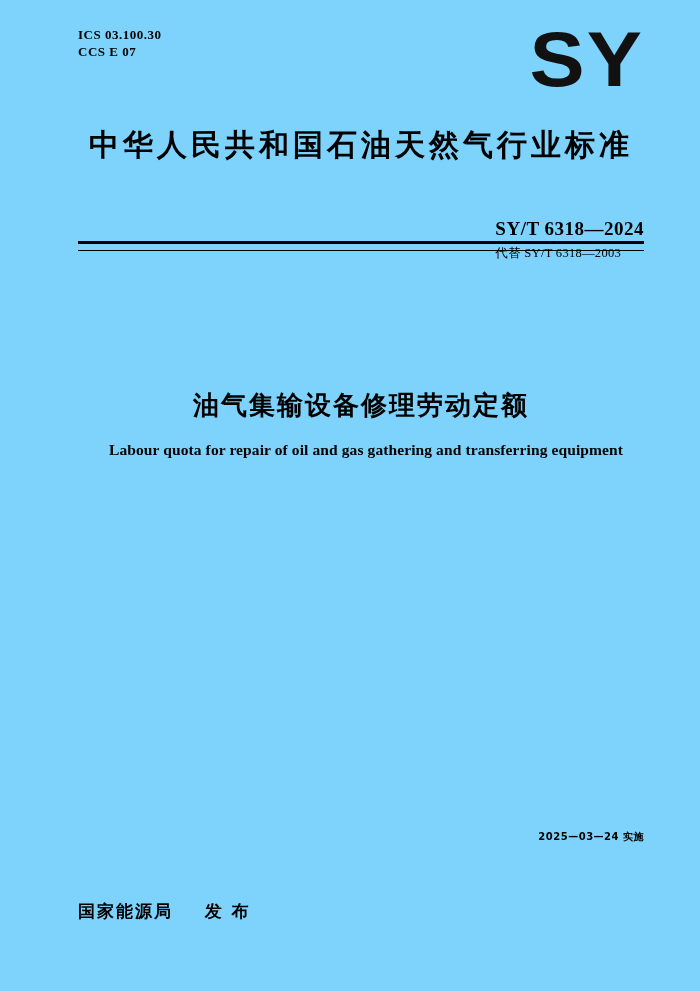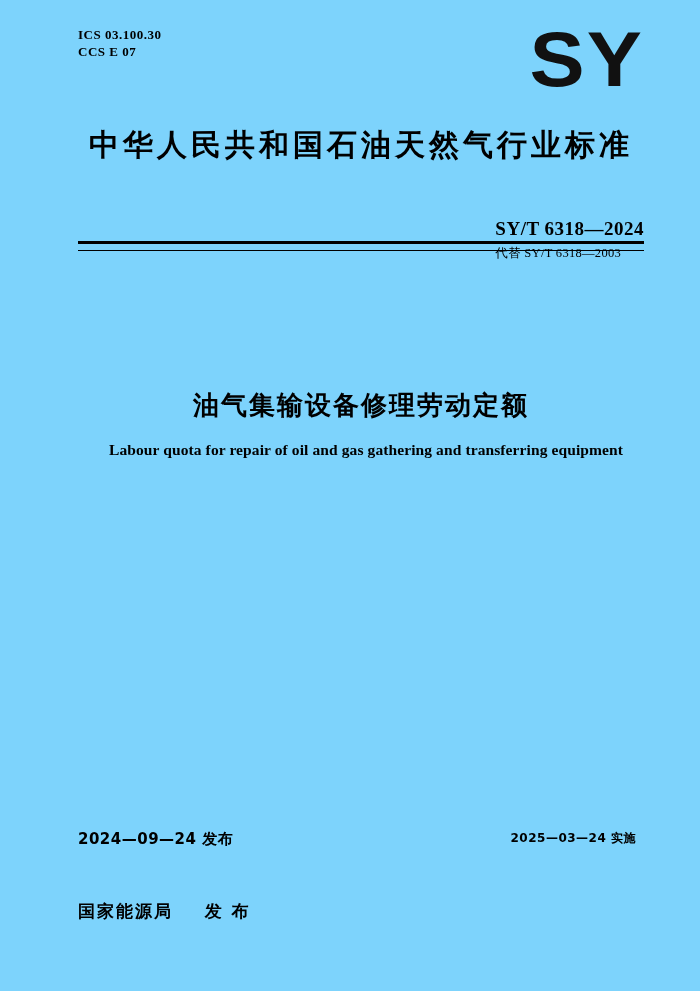--- a/index.html
+++ b/index.html
@@ -144,25 +144,25 @@
     left: 0;
     top: 0;
     font-family: "DejaVu Sans", sans-serif;
     font-weight: bold;
     font-size: 15px;
     letter-spacing: 0.5px;
     white-space: pre;
   }
   .date-impl {
     position: absolute;
-    right: 8px;
+    right: 0;
     top: 0;
     font-family: "DejaVu Sans", sans-serif;
     font-weight: bold;
-    font-size: 12px;
+    font-size: 10px;
     letter-spacing: 0.5px;
     white-space: pre;
   }
   .publisher {
     position: absolute;
     left: 78px;
     top: 900px;
     width: 566px;
     text-align: left;
     font-family: "DejaVu Sans", sans-serif;
@@ -192,19 +192,18 @@
     <div class="std-replace">代替 SY/T 6318—2003</div>
   </div>
 
   <div class="rule-thick"></div>
   <div class="rule-thin"></div>
 
   <div class="title-cn">油气集输设备修理劳动定额</div>
   <div class="title-en">Labour quota for repair of oil and gas gathering and transferring equipment</div>
 
   <div class="dates-row">
-    <div class="date-issue">2024—09—24 发布</div>
     <div class="date-impl">2025—03—24 实施</div>
   </div>
 
   <div class="publisher">国家能源局    发 布</div>
 
 </div>
 
 </body></html>

